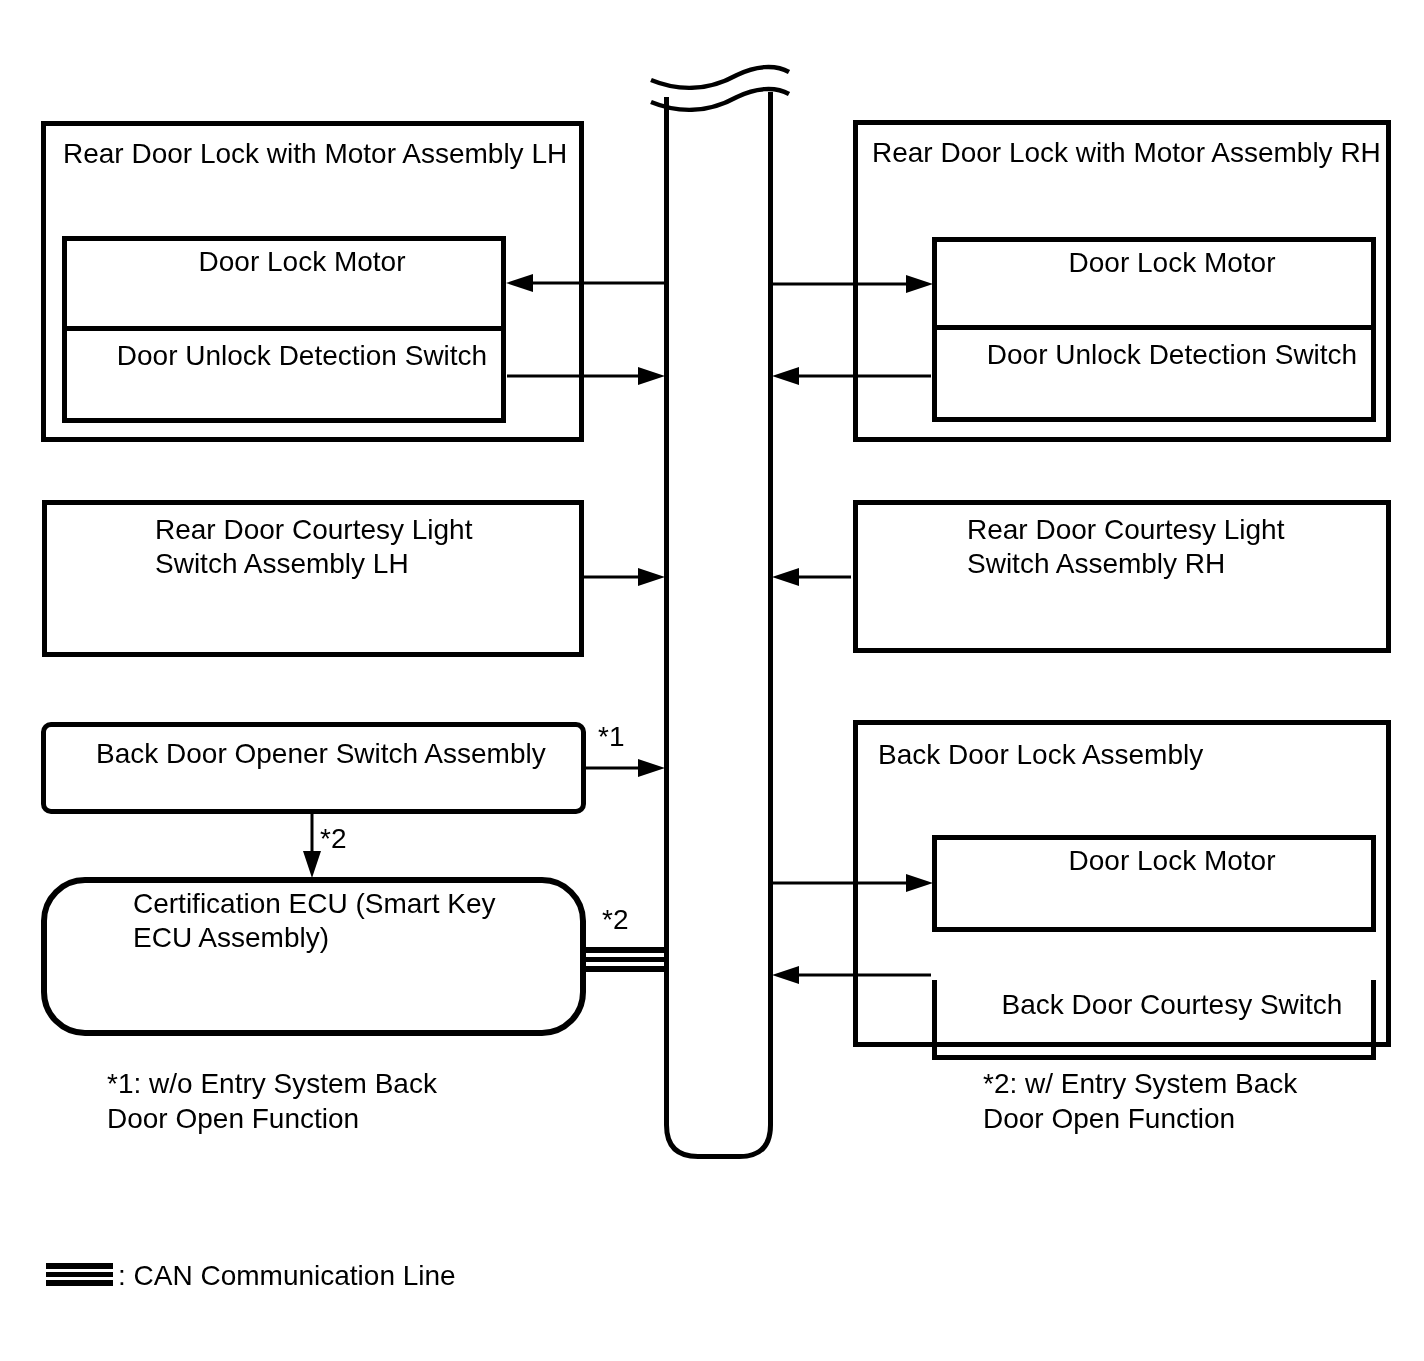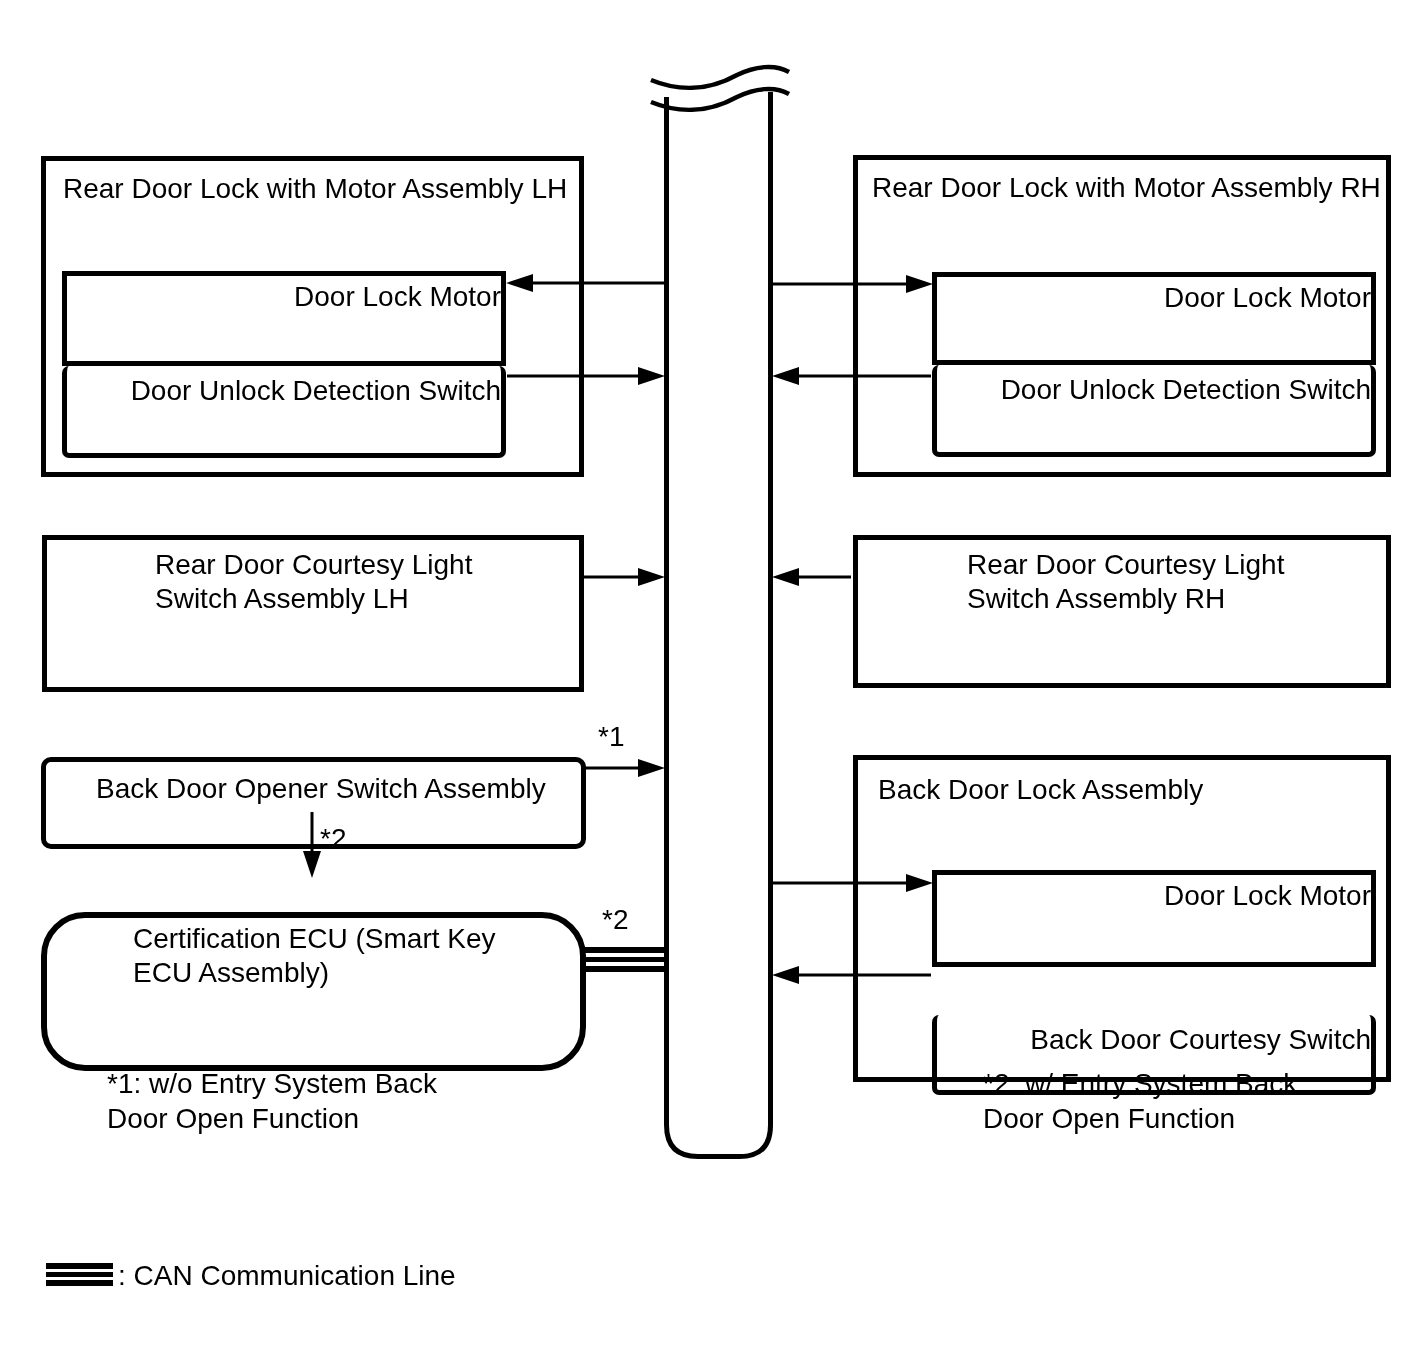--- a/index.html
+++ b/index.html
@@ -1,25 +1,25 @@
 <!DOCTYPE html>
 <html><head>
 <meta charset="utf-8">
 <style>
   html,body{margin:0;padding:0;background:#fff;}
   .stage{
     position:relative;width:1424px;height:1361px;background:#ffffff;
     font-family:"Liberation Sans","DejaVu Sans",sans-serif;color:#000;
     font-size:28px;line-height:34px;overflow:hidden;
   }
-  .box{position:absolute;border:5px solid #000;box-sizing:border-box;background:transparent;margin-top:35px;}
-  .box.noTop{border-top:none;border-radius:7px;}
+  .box{position:absolute;border:5px solid #000;box-sizing:border-box;background:transparent;}
+  .box.noTop{border-top:none;}
   .box.round{border-width:6px;border-radius:44px;}
   .lbl{position:absolute;white-space:pre-line;}
-  .center-lbl{position:absolute;left:0;right:0;text-align:right;white-space:pre-line;padding-left:36px;}
+  .center-lbl{position:absolute;left:0;right:0;text-align:center;white-space:pre-line;padding-left:36px;}
   .float-lbl{position:absolute;white-space:pre-line;}
   svg.wires{position:absolute;left:0;top:0;z-index:5;}
   .legend-sym{position:absolute;left:46px;top:1263px;width:67px;height:23px;
     background:linear-gradient(to bottom,#000 0 6px,#fff 6px 9px,#000 9px 14px,#fff 14px 17px,#000 17px 23px);}
 </style>
 </head>
 <body>
 
 <div class="stage">
 

